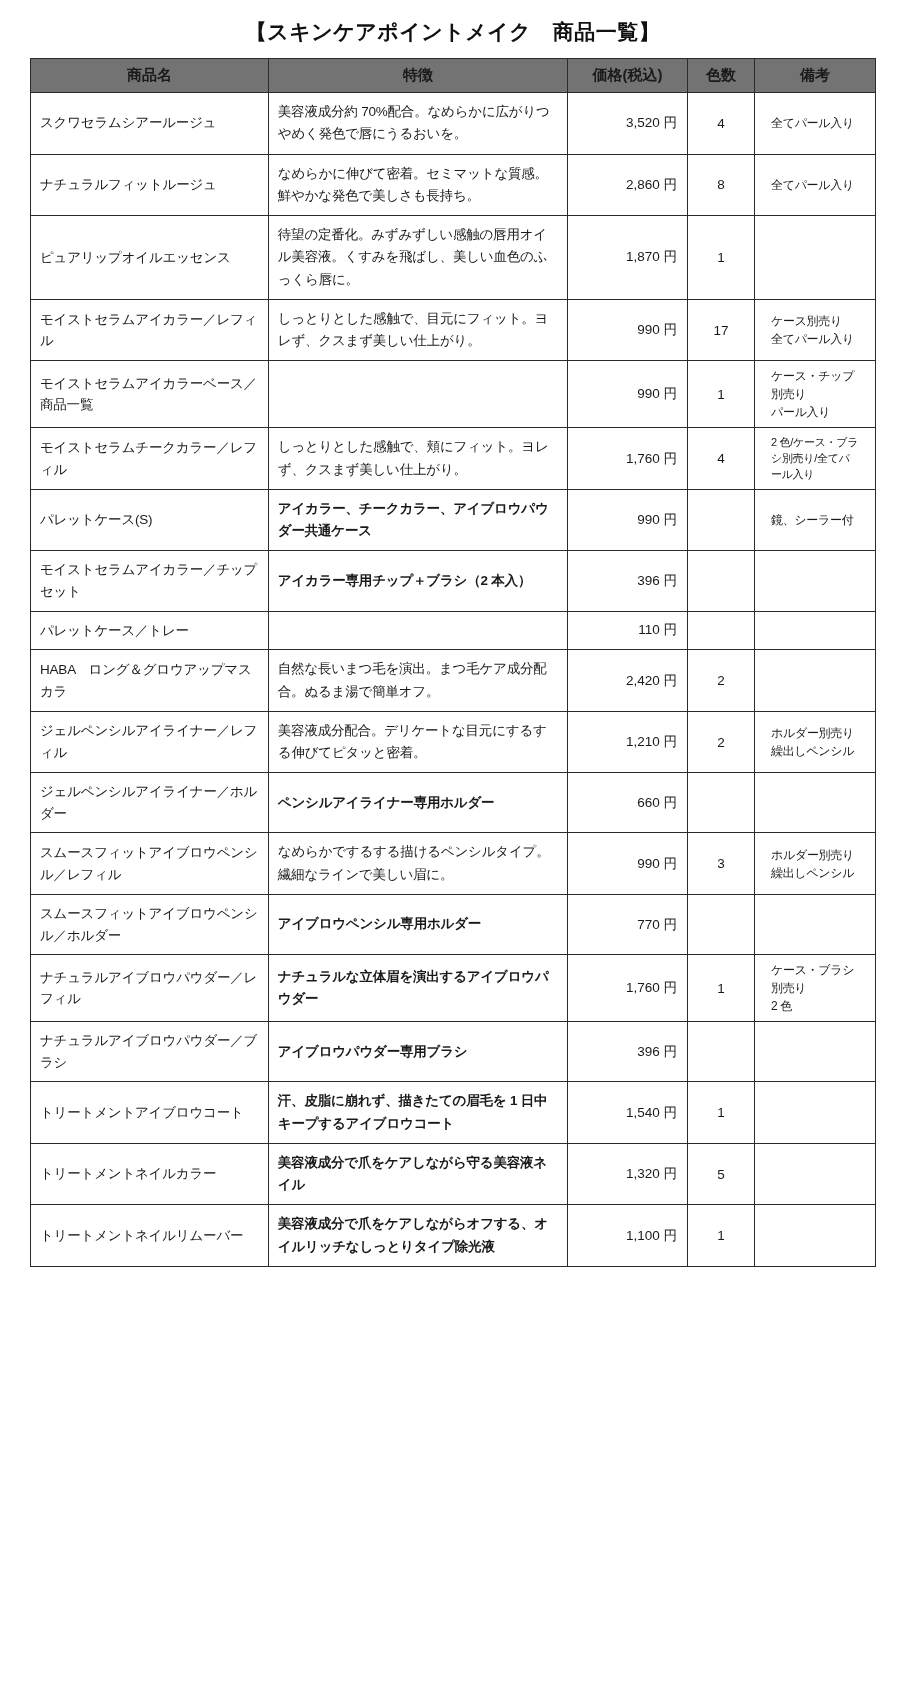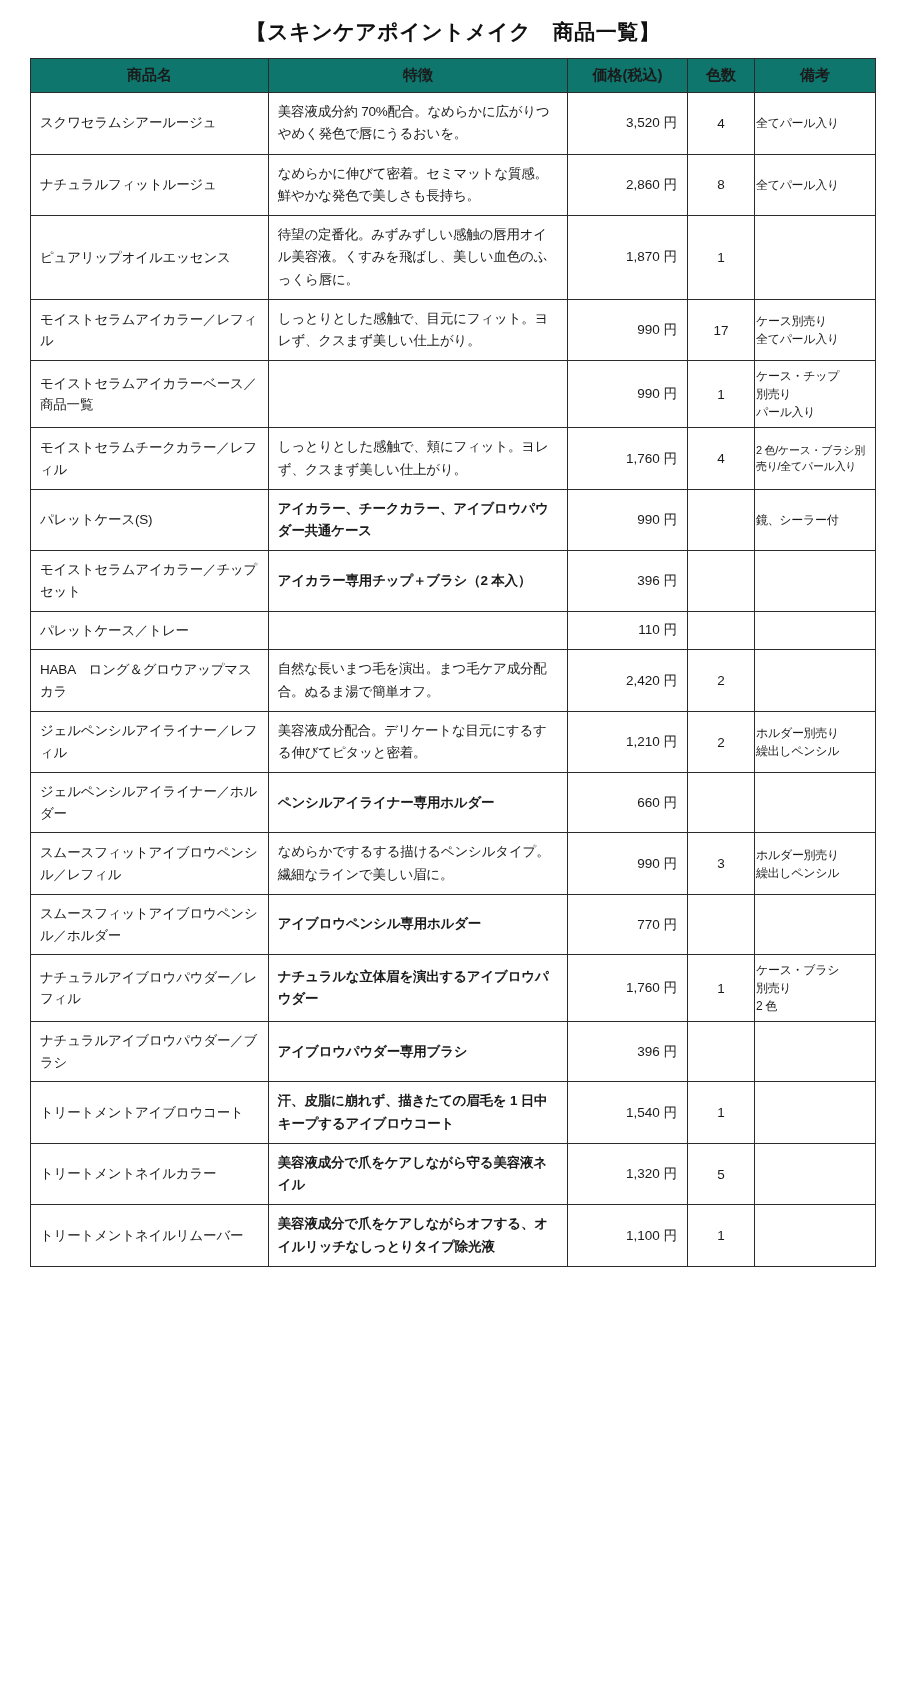--- a/index.html
+++ b/index.html
@@ -38,21 +38,21 @@
   table.product-table td {
     border: 1px solid #2b2b2b;
     vertical-align: middle;
     box-sizing: border-box;
   }
   table.product-table th {
     text-align: center;
     font-weight: bold;
     font-size: 15px;
     padding: 7px 2px;
-    background: #0f766e;
+    background: #737373;
   }
   
   col.c-name    { width: 224px; }
   col.c-feat    { width: 282px; }
   col.c-price   { width: 113px; }
   col.c-colors  { width: 63px; }
   col.c-note    { width: 114px; }
 
   td.name {
     padding: 8px 9px;
@@ -70,21 +70,21 @@
     text-align: right;
     padding: 8px 10px 8px 4px;
     font-size: 13.5px;
     white-space: nowrap;
   }
   td.colors {
     text-align: center;
     font-size: 13.5px;
   }
   td.note {
-    padding: 6px 1px;
+    padding: 6px 16px;
     line-height: 1.5;
     font-size: 12px;
     letter-spacing: -0.3px;
   }
   td.note.small {
     font-size: 11px;
     line-height: 1.45;
   }
   .feat-bold {
     font-weight: bold;

